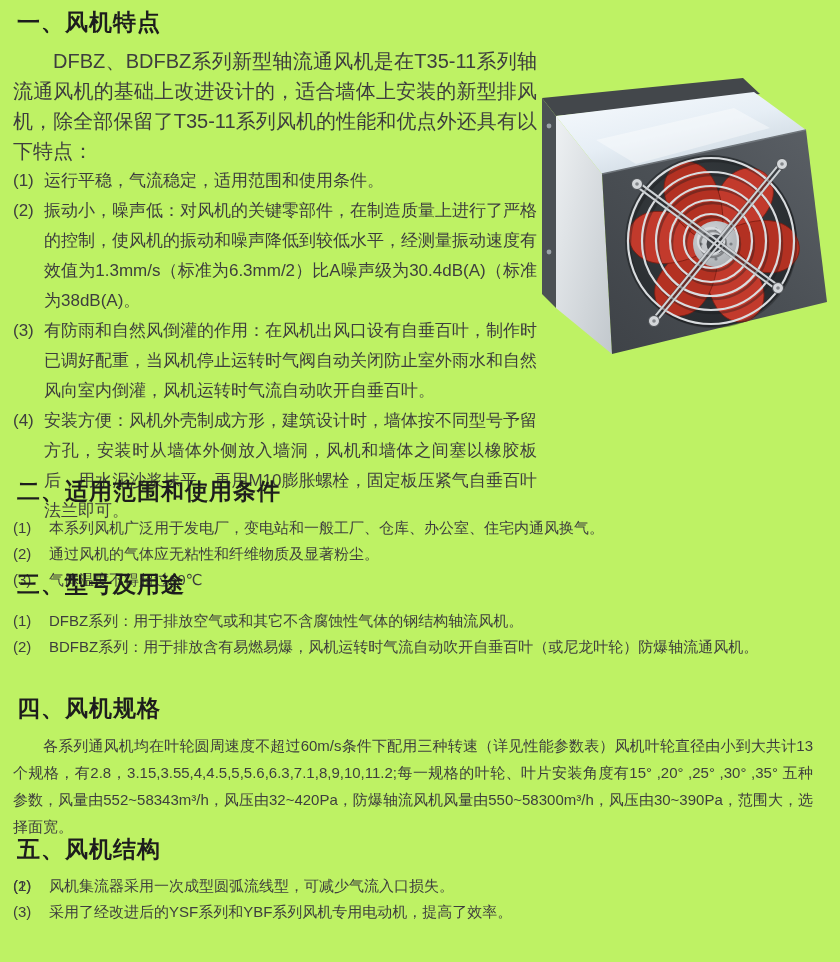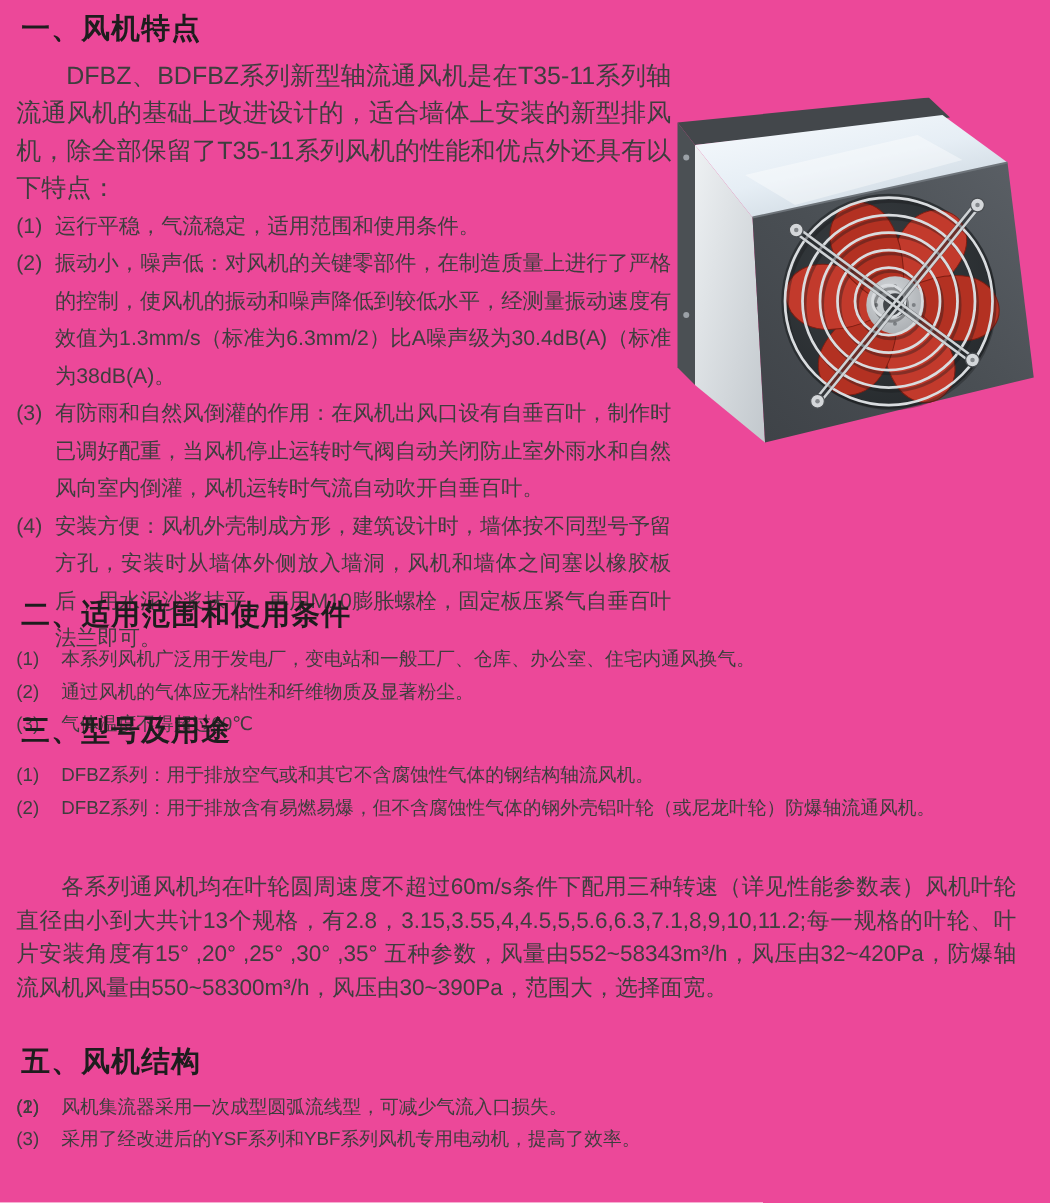--- a/index.html
+++ b/index.html
@@ -1,19 +1,19 @@
 <!DOCTYPE html>
 <html><head>
 <meta charset="utf-8">
 <style>
   html,body{margin:0;padding:0;background:#ffffff;}
   .page{
     position:relative;
     width:840px;height:962px;
-    background:#ec4899;
+    background:#bef264;
     font-family:"Liberation Sans","DejaVu Sans",sans-serif;
     color:#3e3e3e;
     overflow:hidden;
   }
   .sec{position:absolute;}
   .sec h2{
     margin:0 0 10px 4px;
     font-size:23px;
     line-height:28px;
     font-weight:600;
@@ -40,21 +40,21 @@
   .s4{left:13px;top:694px;width:800px;}
   .s5{left:13px;top:835px;width:806px;}
   .sm .item{
     position:relative;
     padding-left:36px;
     font-size:15px;line-height:26px;
   }
   .sm .item .num{position:absolute;left:0;top:0;}
   .s4 .body{
     margin:2px 0 0 0;
-    font-size:18px;line-height:27px;
+    font-size:15px;line-height:27px;
     text-indent:2em;text-align:justify;
   }
   
   .fan{position:absolute;left:538px;top:78px;width:300px;height:300px;}
 </style>
 </head>
 <body>
 
 <div class="page">
 
@@ -214,25 +214,26 @@
   </section>
 
   <section class="sec s3 sm">
     <h2>三、型号及用途</h2>
     <div class="item">
       <span class="num">(1)</span>
       <span>DFBZ系列：用于排放空气或和其它不含腐蚀性气体的钢结构轴流风机。</span>
     </div>
     <div class="item">
       <span class="num">(2)</span>
-      <span>DFBZ系列：用于排放含有易燃易爆，但不含腐蚀性气体的钢外壳铝叶轮（或尼龙叶轮）防爆轴流通风机。</span>
+      <span>BDFBZ系列：用于排放含有易燃易爆，风机运转时气流自动吹开自垂百叶（或尼龙叶轮）防爆轴流通风机。</span>
     </div>
   </section>
 
   <section class="sec s4">
+    <h2>四、风机规格</h2>
     <p class="body">各系列通风机均在叶轮圆周速度不超过60m/s条件下配用三种转速（详见性能参数表）风机叶轮直径由小到大共计13个规格，有2.8，3.15,3.55,4,4.5,5,5.6,6.3,7.1,8,9,10,11.2;每一规格的叶轮、叶片安装角度有15° ,20° ,25° ,30° ,35° 五种参数，风量由552~58343m³/h，风压由32~420Pa，防爆轴流风机风量由550~58300m³/h，风压由30~390Pa，范围大，选择面宽。</p>
   </section>
 
   <section class="sec s5 sm">
     <h2>五、风机结构</h2>
     <div class="item">
       <span class="num">(1)</span>
     </div>
     <div class="item">
       <span class="num">(2)</span>

